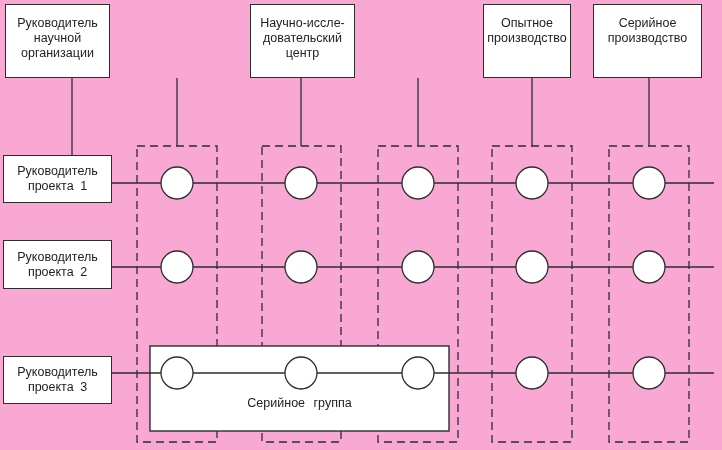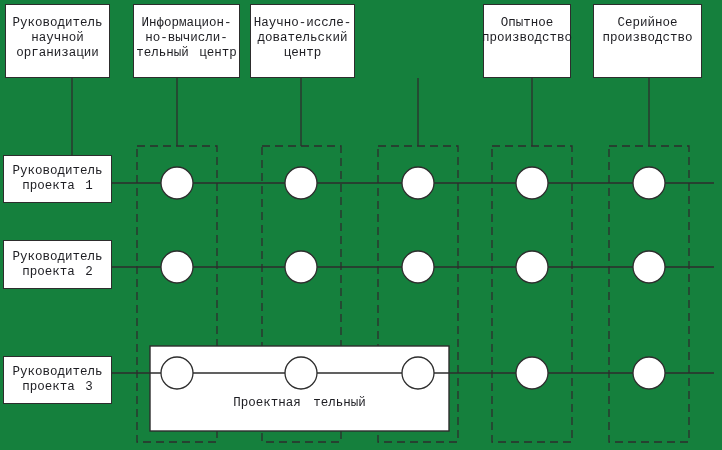--- a/index.html
+++ b/index.html
@@ -1,21 +1,21 @@
 <!DOCTYPE html>
 <html><head>
 <meta charset="utf-8">
 <style>
   html, body { margin: 0; padding: 0; background: #ffffff; }
   .canvas {
     position: relative;
     width: 722px;
     height: 450px;
-    background: #15803d;
-    font-family: Liberation Mono, monospace;
+    background: #f9a8d4;
+    font-family: Liberation Sans, sans-serif;
     overflow: hidden;
   }
   .canvas svg.wires {
     position: absolute;
     left: 0; top: 0;
     width: 722px; height: 450px;
   }
   .box {
     position: absolute;
     box-sizing: border-box;
@@ -102,25 +102,20 @@
       <circle cx="532" cy="373" r="16"></circle>
       <circle cx="649" cy="373" r="16"></circle>
     </g>
   </svg>
 
   <div class="box top" style="left:5px;   width:105px;">
     <span>Руководитель
 научной
 организации</span>
   </div>
-  <div class="box top" style="left:133px; width:107px;">
-    <span>Информацион-
-но-вычисли-
-тельный центр</span>
-  </div>
   <div class="box top" style="left:250px; width:105px;">
     <span>Научно-иссле-
 довательский
 центр</span>
   </div>
   <div class="box top" style="left:483px; width:88px;">
     <span>Опытное
 производство</span>
   </div>
   <div class="box top" style="left:593px; width:109px;">
@@ -134,15 +129,15 @@
   </div>
   <div class="box side" style="top:240px; height:49px;">
     <span>Руководитель
 проекта 2</span>
   </div>
   <div class="box side" style="top:356px; height:48px;">
     <span>Руководитель
 проекта 3</span>
   </div>
 
-  <div class="pg-label">Проектная тельный</div>
+  <div class="pg-label">Серийное группа</div>
 
 </div>
 
 </body></html>

